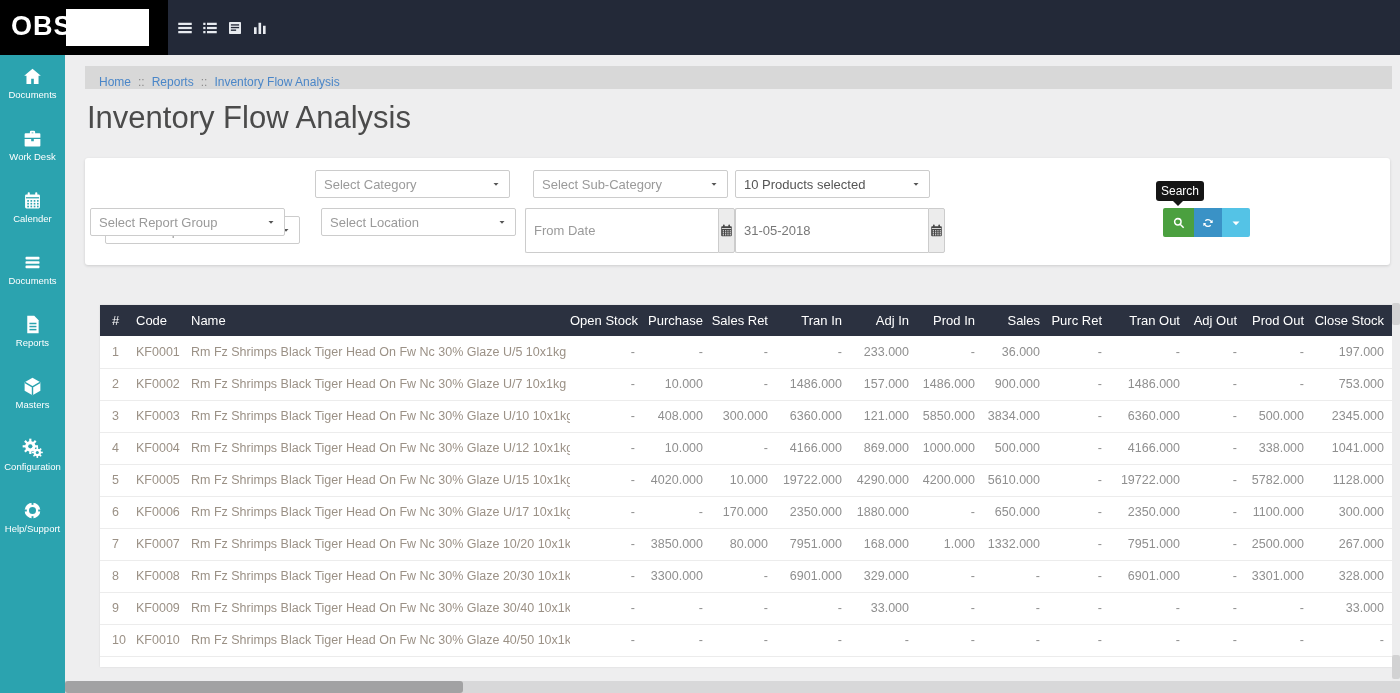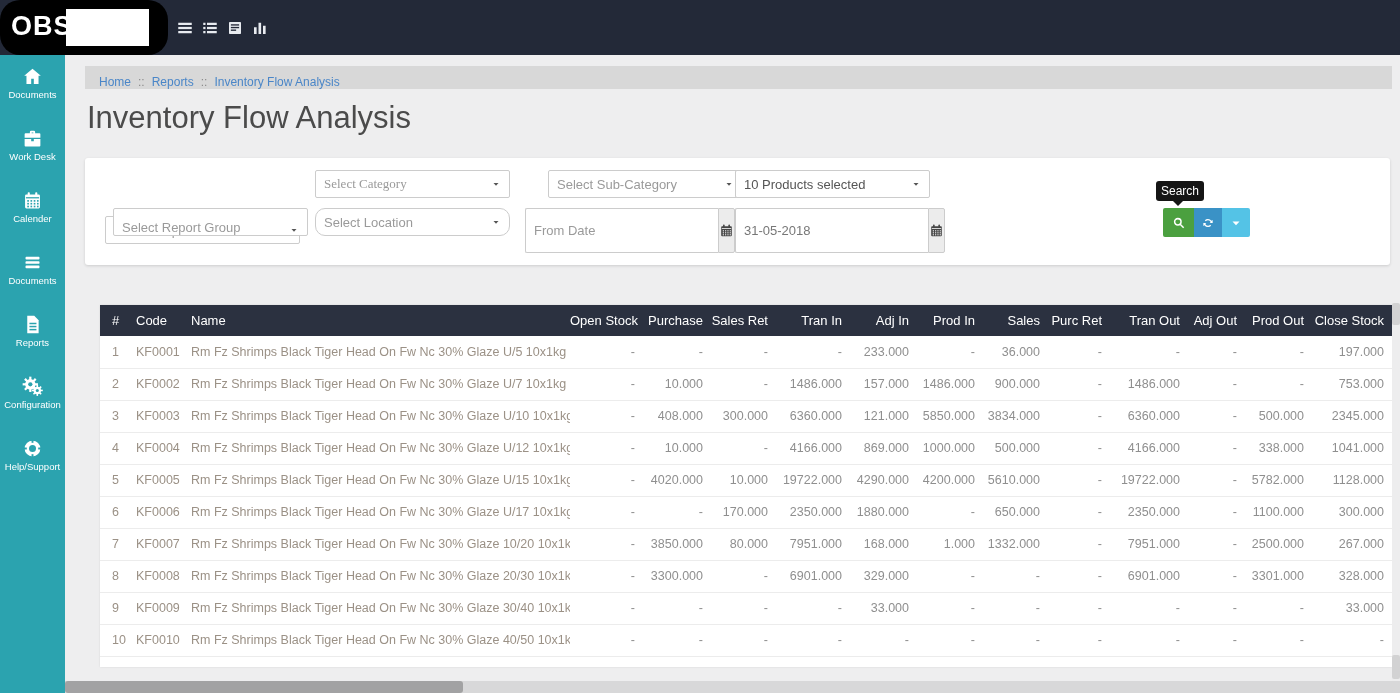--- a/index.html
+++ b/index.html
@@ -2,21 +2,21 @@
 <html><head>
 <meta charset="utf-8">
 <style>
   * { margin:0; padding:0; box-sizing:border-box; }
   html,body { width:1400px; height:693px; overflow:hidden;
               font-family:"Liberation Sans","DejaVu Sans",sans-serif;
               background:#eeeeef; position:relative; }
 
   
   .topbar { position:absolute; left:0; top:0; width:1400px; height:55px; background:#232938; z-index:30; }
-  .logo-block { position:absolute; left:0; top:0; width:168px; height:55px; background:#000;border-radius:20px; }
+  .logo-block { position:absolute; left:0; top:0; width:168px; height:55px; background:#000; }
   .logo-text { position:absolute; left:11px; top:11px; color:#fff; font-size:27px; font-weight:bold; letter-spacing:1px; }
   .top-search { position:absolute; left:66px; top:9px; width:83px; height:37px; background:#fff; border:none; outline:none; padding:0 6px; font-size:13px; }
   .tb-left-icons { position:absolute; left:176px; top:0; height:55px; display:flex; align-items:center; gap:7px; }
   .tbicon { display:inline-flex; width:18px; height:18px; cursor:pointer; }
   .tbicon svg { width:100%; height:100%; }
   .tb-right { position:absolute; right:0; top:0; height:55px; }
 
   
   .sidebar { position:absolute; left:0; top:55px; width:65px; height:638px; background:#2ba3af; z-index:20; padding-top:8px; }
   .side-item { height:62px; display:flex; flex-direction:column; align-items:center; justify-content:flex-start; padding-top:3px; cursor:pointer; }
@@ -173,20 +173,27 @@
     <div class="side-item">
       <span class="sicon"><svg viewBox="0 0 24 24" xmlns="http://www.w3.org/2000/svg">
           <path fill="#fff" d="M6 2h8l5 5v15H6z"></path>
           <g fill="#2ba3af">
             <rect x="8.5" y="10" width="8" height="1.7"></rect>
             <rect x="8.5" y="13.5" width="8" height="1.7"></rect>
             <rect x="8.5" y="17" width="8" height="1.7"></rect>
           </g>
         </svg></span>
       <span class="slabel">Reports</span>
+    </div>
+    <div class="side-item">
+      <span class="sicon"><svg viewBox="0 0 24 24" xmlns="http://www.w3.org/2000/svg">
+          <path fill="#fff" d="M12 2l9 5.2v9.6L12 22l-9-5.2V7.2z"></path>
+          <path fill="none" stroke="#2ba3af" stroke-width="1.6" d="M3.2 7.3 12 12.4l8.8-5.1M12 12.4V21.8"></path>
+        </svg></span>
+      <span class="slabel">Masters</span>
     </div>
     <div class="side-item">
       <span class="sicon"><svg viewBox="0 0 24 24" xmlns="http://www.w3.org/2000/svg">
           <g transform="translate(9.5,9.5)">
             <rect x="-1.26" y="-8.75" width="2.52" height="4.20" transform="rotate(0)" fill="#fff"></rect>
             <rect x="-1.26" y="-8.75" width="2.52" height="4.20" transform="rotate(45)" fill="#fff"></rect>
             <rect x="-1.26" y="-8.75" width="2.52" height="4.20" transform="rotate(90)" fill="#fff"></rect>
             <rect x="-1.26" y="-8.75" width="2.52" height="4.20" transform="rotate(135)" fill="#fff"></rect>
             <rect x="-1.26" y="-8.75" width="2.52" height="4.20" transform="rotate(180)" fill="#fff"></rect>
             <rect x="-1.26" y="-8.75" width="2.52" height="4.20" transform="rotate(225)" fill="#fff"></rect>
@@ -258,53 +265,53 @@
       </svg>
     </button>
 <div class="sel" style="left: 20px; top: 12px; margin-top: 46px;">
       <span>Item Group</span>
       <span class="sel-caret">
         <svg viewBox="0 0 24 24" xmlns="http://www.w3.org/2000/svg">
           <path fill="#555" d="M6 9.5h12L12 16z"></path>
         </svg>
       </span>
     </div>
-    <div class="sel" style="left: 230px; top: 12px; font-family: Liberation Serif, serif;">
+    <div class="sel" style="left: 230px; top: 12px;">
       <span>Select Category</span>
       <span class="sel-caret">
         <svg viewBox="0 0 24 24" xmlns="http://www.w3.org/2000/svg">
           <path fill="#555" d="M6 9.5h12L12 16z"></path>
         </svg>
       </span>
     </div>
-    <div class="sel" style="left: 463px; top: 12px; justify-content: center;">
+    <div class="sel" style="left: 448px; top: 12px; justify-content: center;">
       <span>Select Sub-Category</span>
       <span class="sel-caret">
         <svg viewBox="0 0 24 24" xmlns="http://www.w3.org/2000/svg">
           <path fill="#555" d="M6 9.5h12L12 16z"></path>
         </svg>
       </span>
     </div>
     <div class="sel dark" style="left: 650px; top: 12px;">
       <span>10 Products selected</span>
       <span class="sel-caret">
         <svg viewBox="0 0 24 24" xmlns="http://www.w3.org/2000/svg">
           <path fill="#555" d="M6 9.5h12L12 16z"></path>
         </svg>
       </span>
     </div>
-    <div class="sel" style="left: 28px; top: 50px; align-items: flex-end;">
+    <div class="sel" style="left: 5px; top: 50px;">
       <span>Select Report Group</span>
       <span class="sel-caret">
         <svg viewBox="0 0 24 24" xmlns="http://www.w3.org/2000/svg">
           <path fill="#555" d="M6 9.5h12L12 16z"></path>
         </svg>
       </span>
     </div>
-    <div class="sel" style="left: 230px; top: 50px; border-radius: 10px;">
+    <div class="sel" style="left: 236px; top: 50px;">
       <span>Select Location</span>
       <span class="sel-caret">
         <svg viewBox="0 0 24 24" xmlns="http://www.w3.org/2000/svg">
           <path fill="#555" d="M6 9.5h12L12 16z"></path>
         </svg>
       </span>
     </div>
     <div class="dategrp" style="left: 440px; top: 50px;">
       <input type="text" placeholder="From Date" style="">
       <span class="date-addon">

